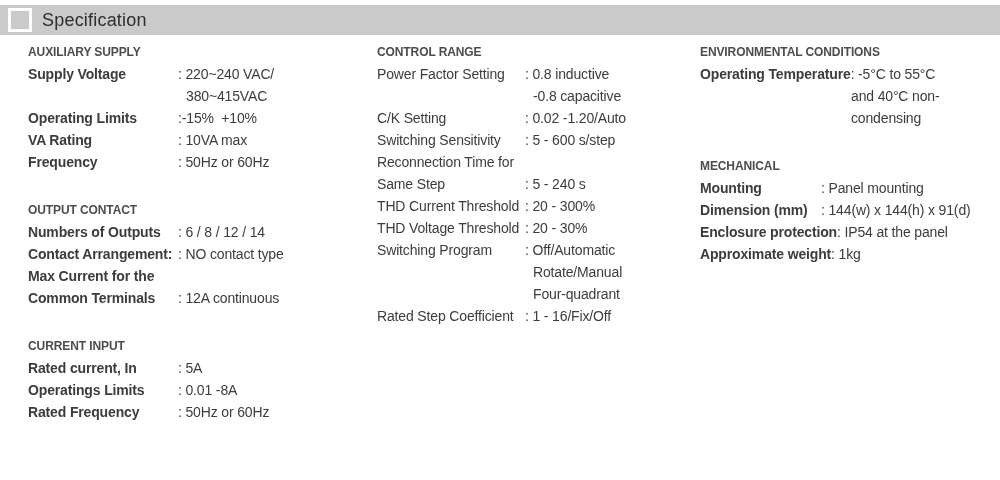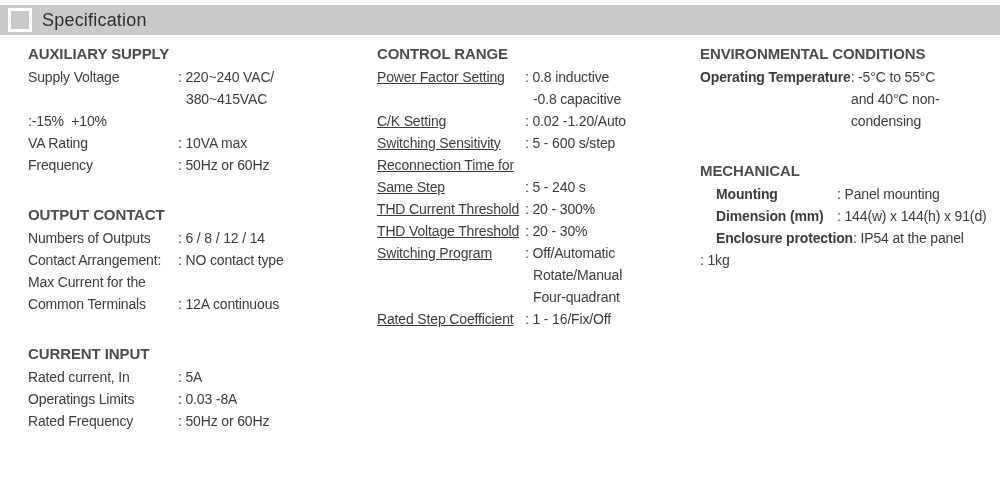--- a/index.html
+++ b/index.html
@@ -33,40 +33,40 @@
     display: flex;
     padding-left: 28px;
     margin-top: 10px;
   }
   .col { box-sizing: border-box; }
   .col-1 { width: 349px; }
   .col-2 { width: 323px; }
   .col-3 { width: 300px; }
   .spec-section { margin: 0 0 27px 0; }
   .sec-title {
-    font-size: 15px;
+    font-size: 12px;
     font-weight: bold;
     color: #4c4c4c;
     margin: 0 0 7px 0;
     letter-spacing: -0.1px;
   }
   .row {
     display: flex;
     height: 22px;
     align-items: baseline;
     font-size: 14px;
     letter-spacing: -0.15px;
   }
   .label { flex: 0 0 auto; white-space: pre; }
   .value { white-space: pre; }
   .value.cont { padding-left: 8px; }
-  .col-1 .label { min-width: 150px; }
-  .col-2 .label { min-width: 148px; text-decoration: underline; }
+  .col-1 .label { min-width: 150px; font-weight: bold; }
+  .col-2 .label { min-width: 148px; }
   .col-3 .label { min-width: 143px; font-weight: bold; }
-  .sec-2-1 .label { min-width: 121px; margin-left: 16px; }
+  .sec-2-1 .label { min-width: 121px; }
 </style>
 </head>
 <body>
 
 <div class="header-bar">
   <span class="square-icon"></span>
   <span class="header-title">Specification</span>
 </div>
 
 <div class="content">
@@ -75,20 +75,21 @@
         <h3 class="sec-title">AUXILIARY SUPPLY</h3>
         <div class="row">
           <span class="label">Supply Voltage</span>
           <span class="value">: 220~240 VAC/</span>
         </div>
         <div class="row">
           <span class="label"></span>
           <span class="value cont">380~415VAC</span>
         </div>
         <div class="row">
+          <span class="label">Operating Limits</span>
           <span class="value">:-15%  +10%</span>
         </div>
         <div class="row">
           <span class="label">VA Rating</span>
           <span class="value">: 10VA max</span>
         </div>
         <div class="row">
           <span class="label">Frequency</span>
           <span class="value">: 50Hz or 60Hz</span>
         </div>
@@ -113,21 +114,21 @@
         </div>
       </section>
       <section class="spec-section sec-0-2">
         <h3 class="sec-title">CURRENT INPUT</h3>
         <div class="row">
           <span class="label">Rated current, In</span>
           <span class="value">: 5A</span>
         </div>
         <div class="row">
           <span class="label">Operatings Limits</span>
-          <span class="value">: 0.03 -8A</span>
+          <span class="value">: 0.01 -8A</span>
         </div>
         <div class="row">
           <span class="label">Rated Frequency</span>
           <span class="value">: 50Hz or 60Hz</span>
         </div>
       </section>
     </div>
   <div class="col col-2">
       <section class="spec-section sec-1-0">
         <h3 class="sec-title">CONTROL RANGE</h3>
@@ -205,17 +206,18 @@
         </div>
         <div class="row">
           <span class="label">Dimension (mm)</span>
           <span class="value">: 144(w) x 144(h) x 91(d)</span>
         </div>
         <div class="row">
           <span class="label">Enclosure protection</span>
           <span class="value">: IP54 at the panel</span>
         </div>
         <div class="row">
+          <span class="label">Approximate weight</span>
           <span class="value">: 1kg</span>
         </div>
       </section>
     </div>
 </div>
 
 </body></html>

